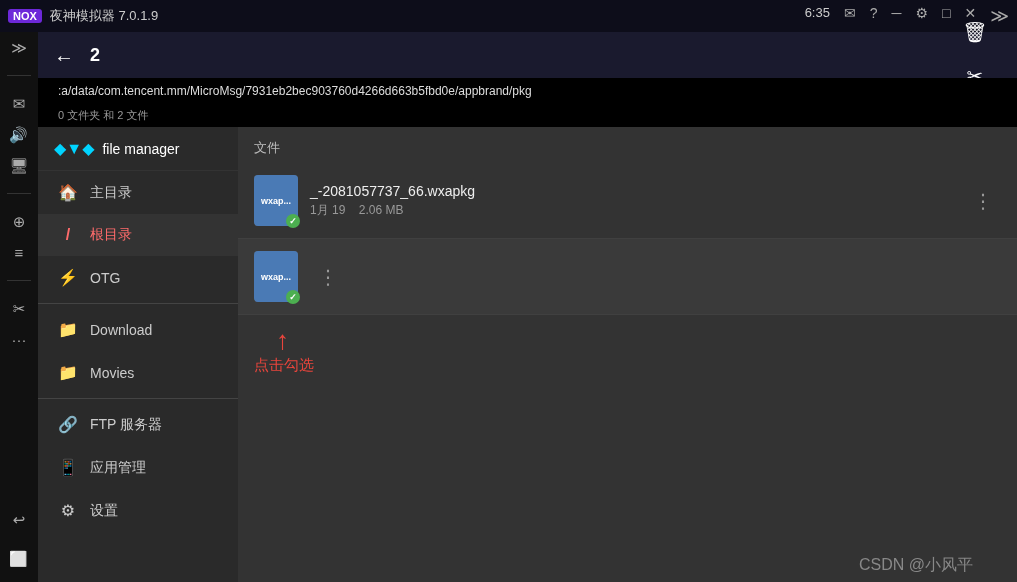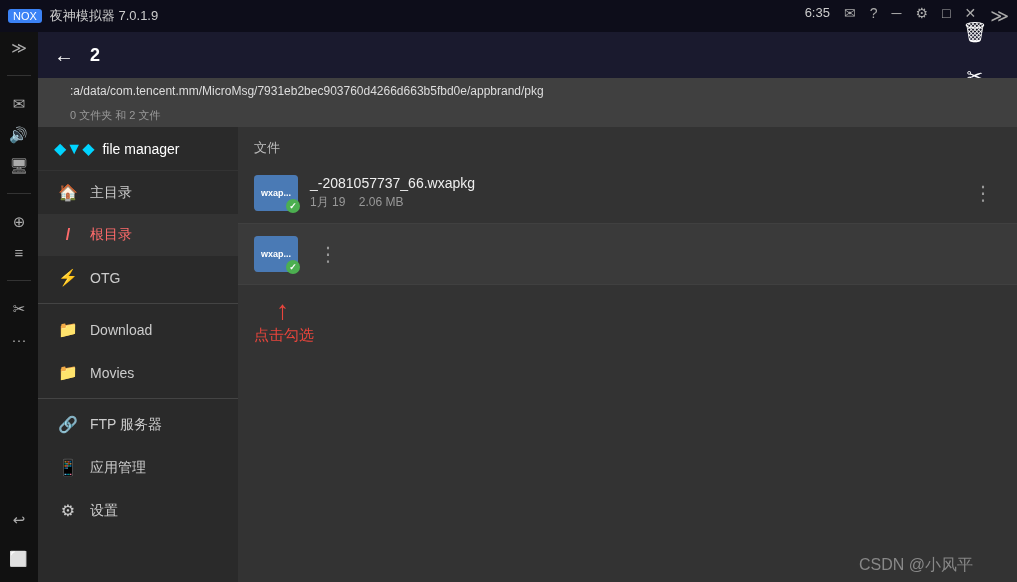--- a/index.html
+++ b/index.html
@@ -22,26 +22,26 @@
       padding: 0 8px;
       color: #ccc;
       font-size: 13px;
     }
     .title-bar-left {
       display: flex;
       align-items: center;
       gap: 8px;
     }
     .nox-logo {
-      background: #3b82f6;
+      background: #6d28d9;
       color: white;
       padding: 1px 5px;
       border-radius: 3px;
       font-size: 11px;
-      font-weight: normal;
+      font-weight: bold;
     }
     .title-bar-right {
       display: flex;
       align-items: flex-start;
       gap: 14px;
     }
     .title-btn {
       color: #aaa;
       font-size: 14px;
       cursor: pointer;
@@ -105,22 +105,22 @@
       color: #e8453c;
     }
     .toolbar-icon {
       font-size: 20px;
       color: white;
       cursor: pointer;
     }
 
     
     .path-bar {
-      background: #404040;
-      padding: 6px 32px 4px;
+      background: #000000;
+      padding: 6px 20px 4px;
       color: #ccc;
     }
     .path-text {
       font-size: 12px;
       color: #ddd;
       white-space: nowrap;
       overflow: hidden;
       text-overflow: ellipsis;
     }
     .path-info {
@@ -204,21 +204,21 @@
       align-items: center;
       padding: 12px 16px;
       border-bottom: 1px solid #404040;
       cursor: pointer;
       position: relative;
     }
     .file-item.selected { background: #3a3a3a; }
 
     .file-thumb {
       width: 44px;
-      height: 36px;
+      height: 51px;
       background: #555;
       border-radius: 4px;
       display: flex;
       align-items: center;
       justify-content: center;
       margin-right: 12px;
       flex-shrink: 0;
       position: relative;
       font-size: 10px;
       color: white;

